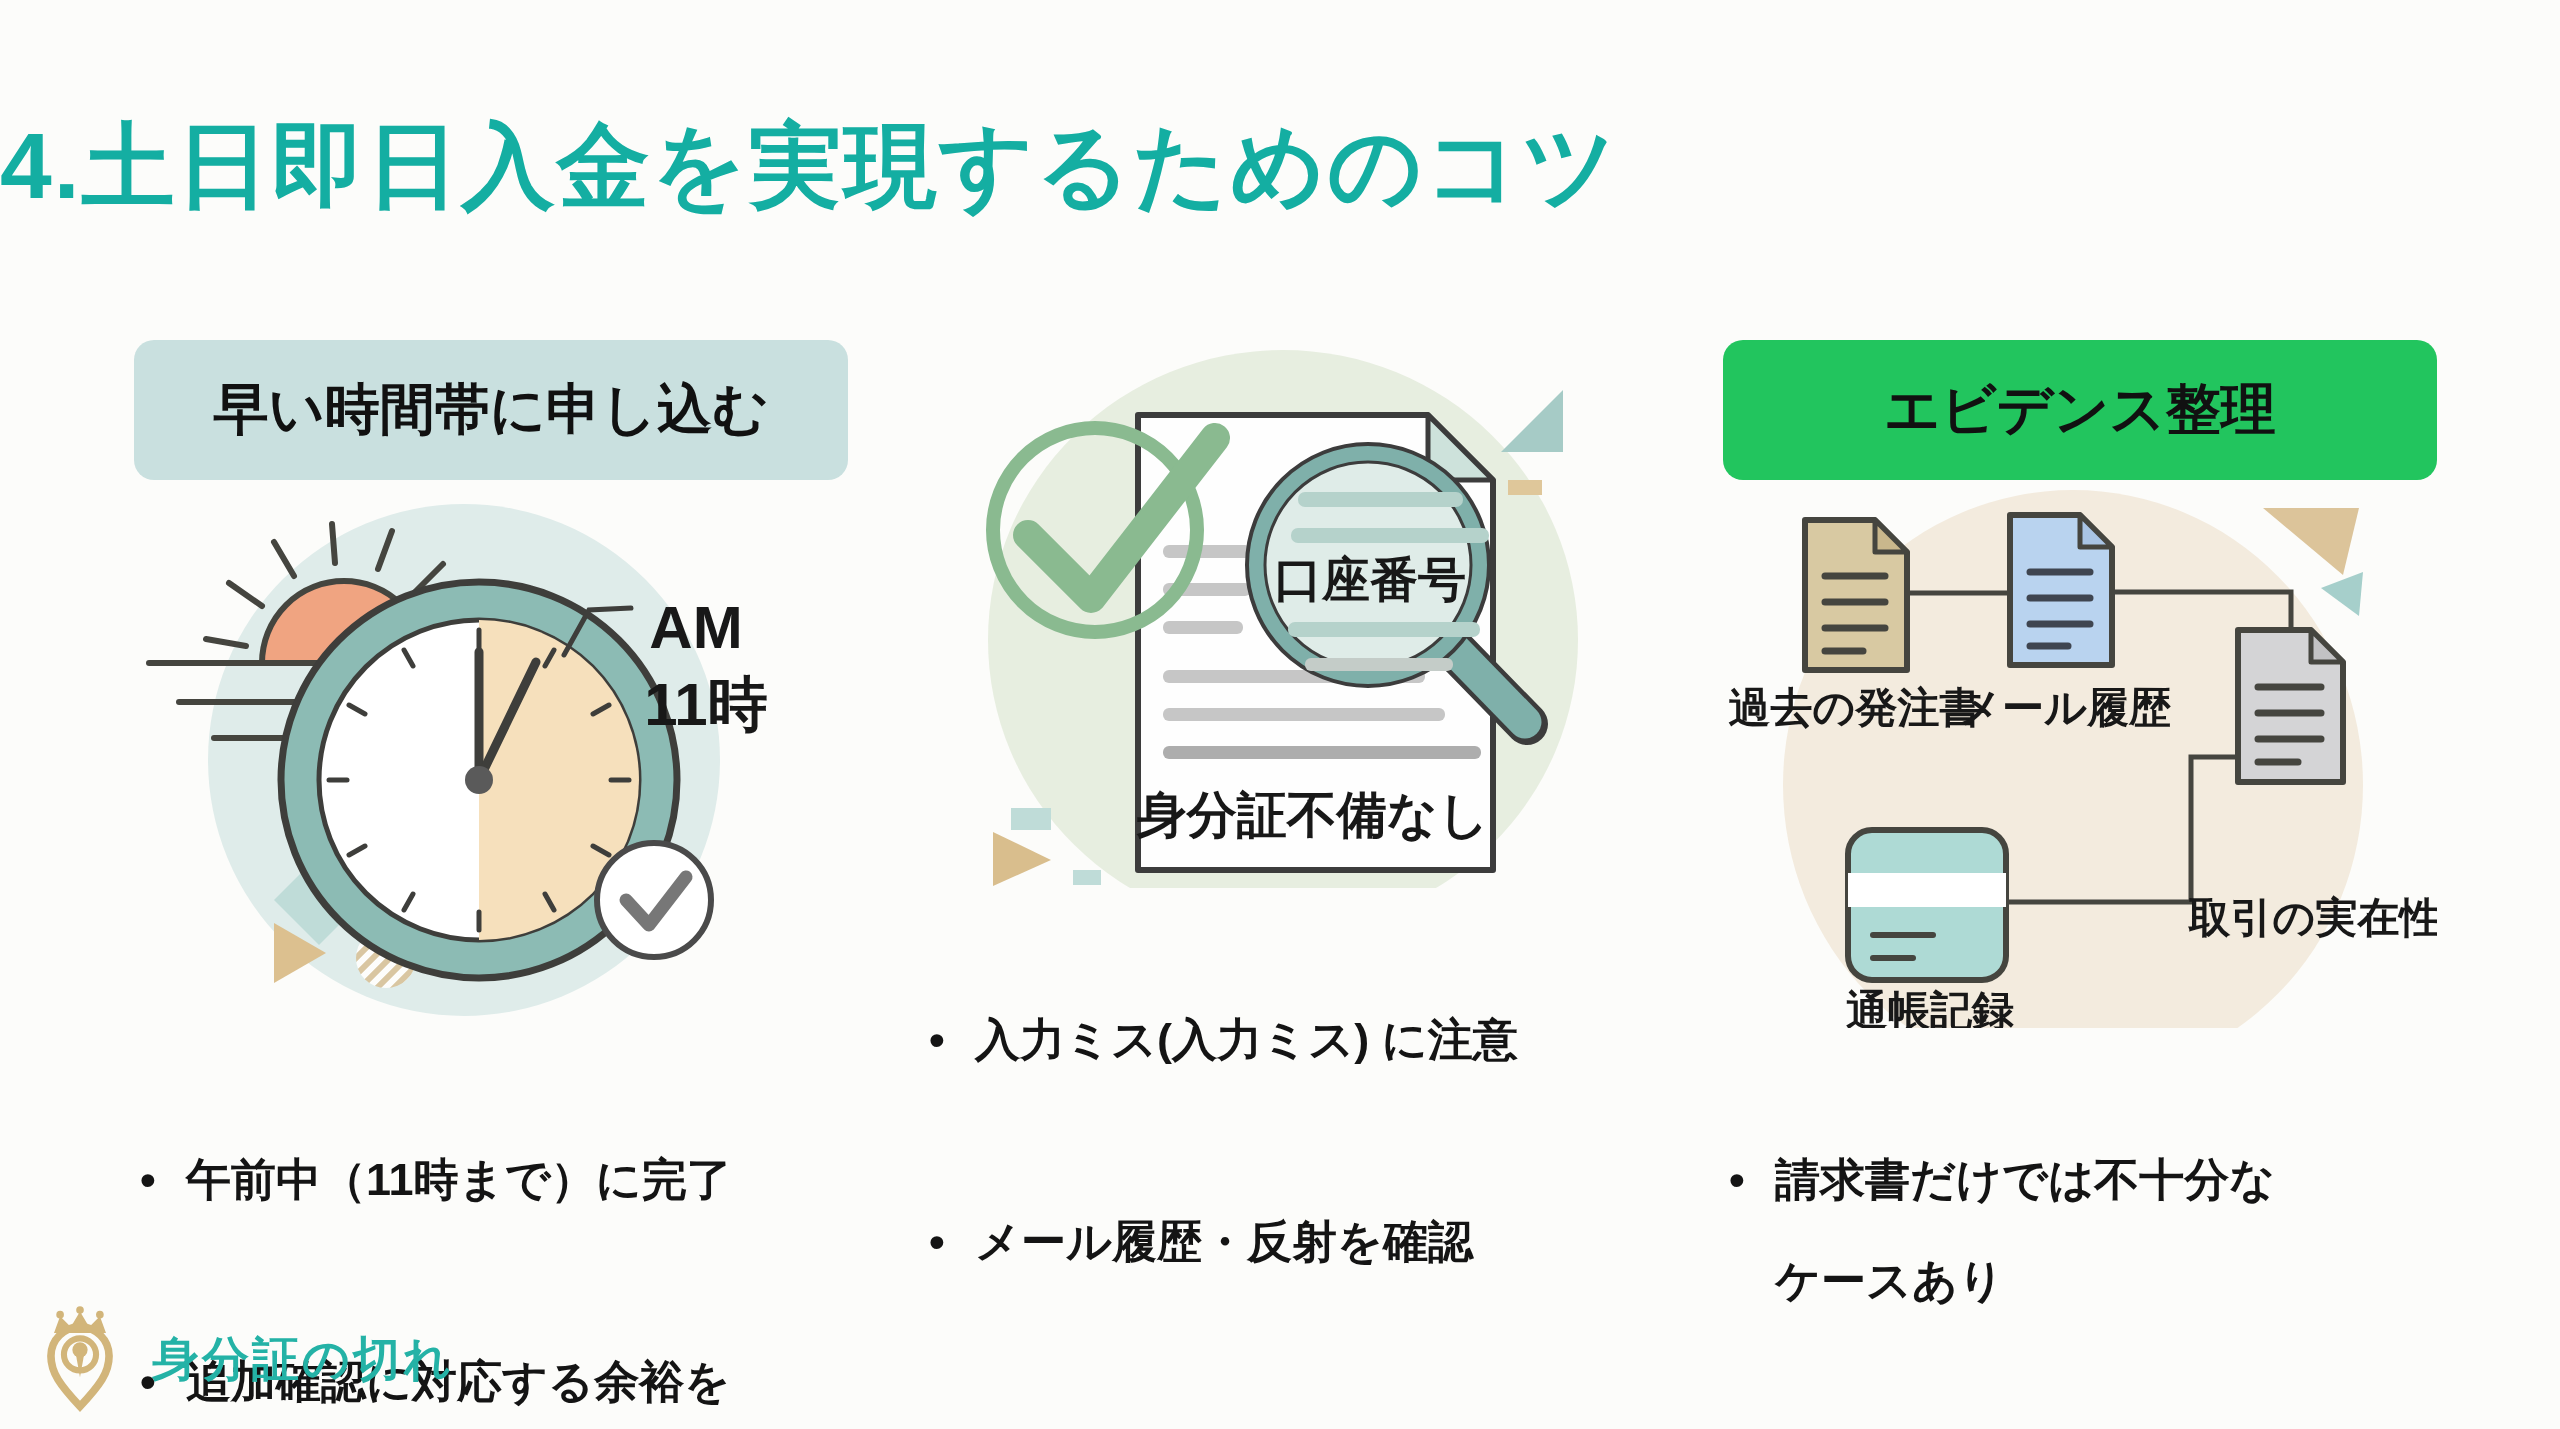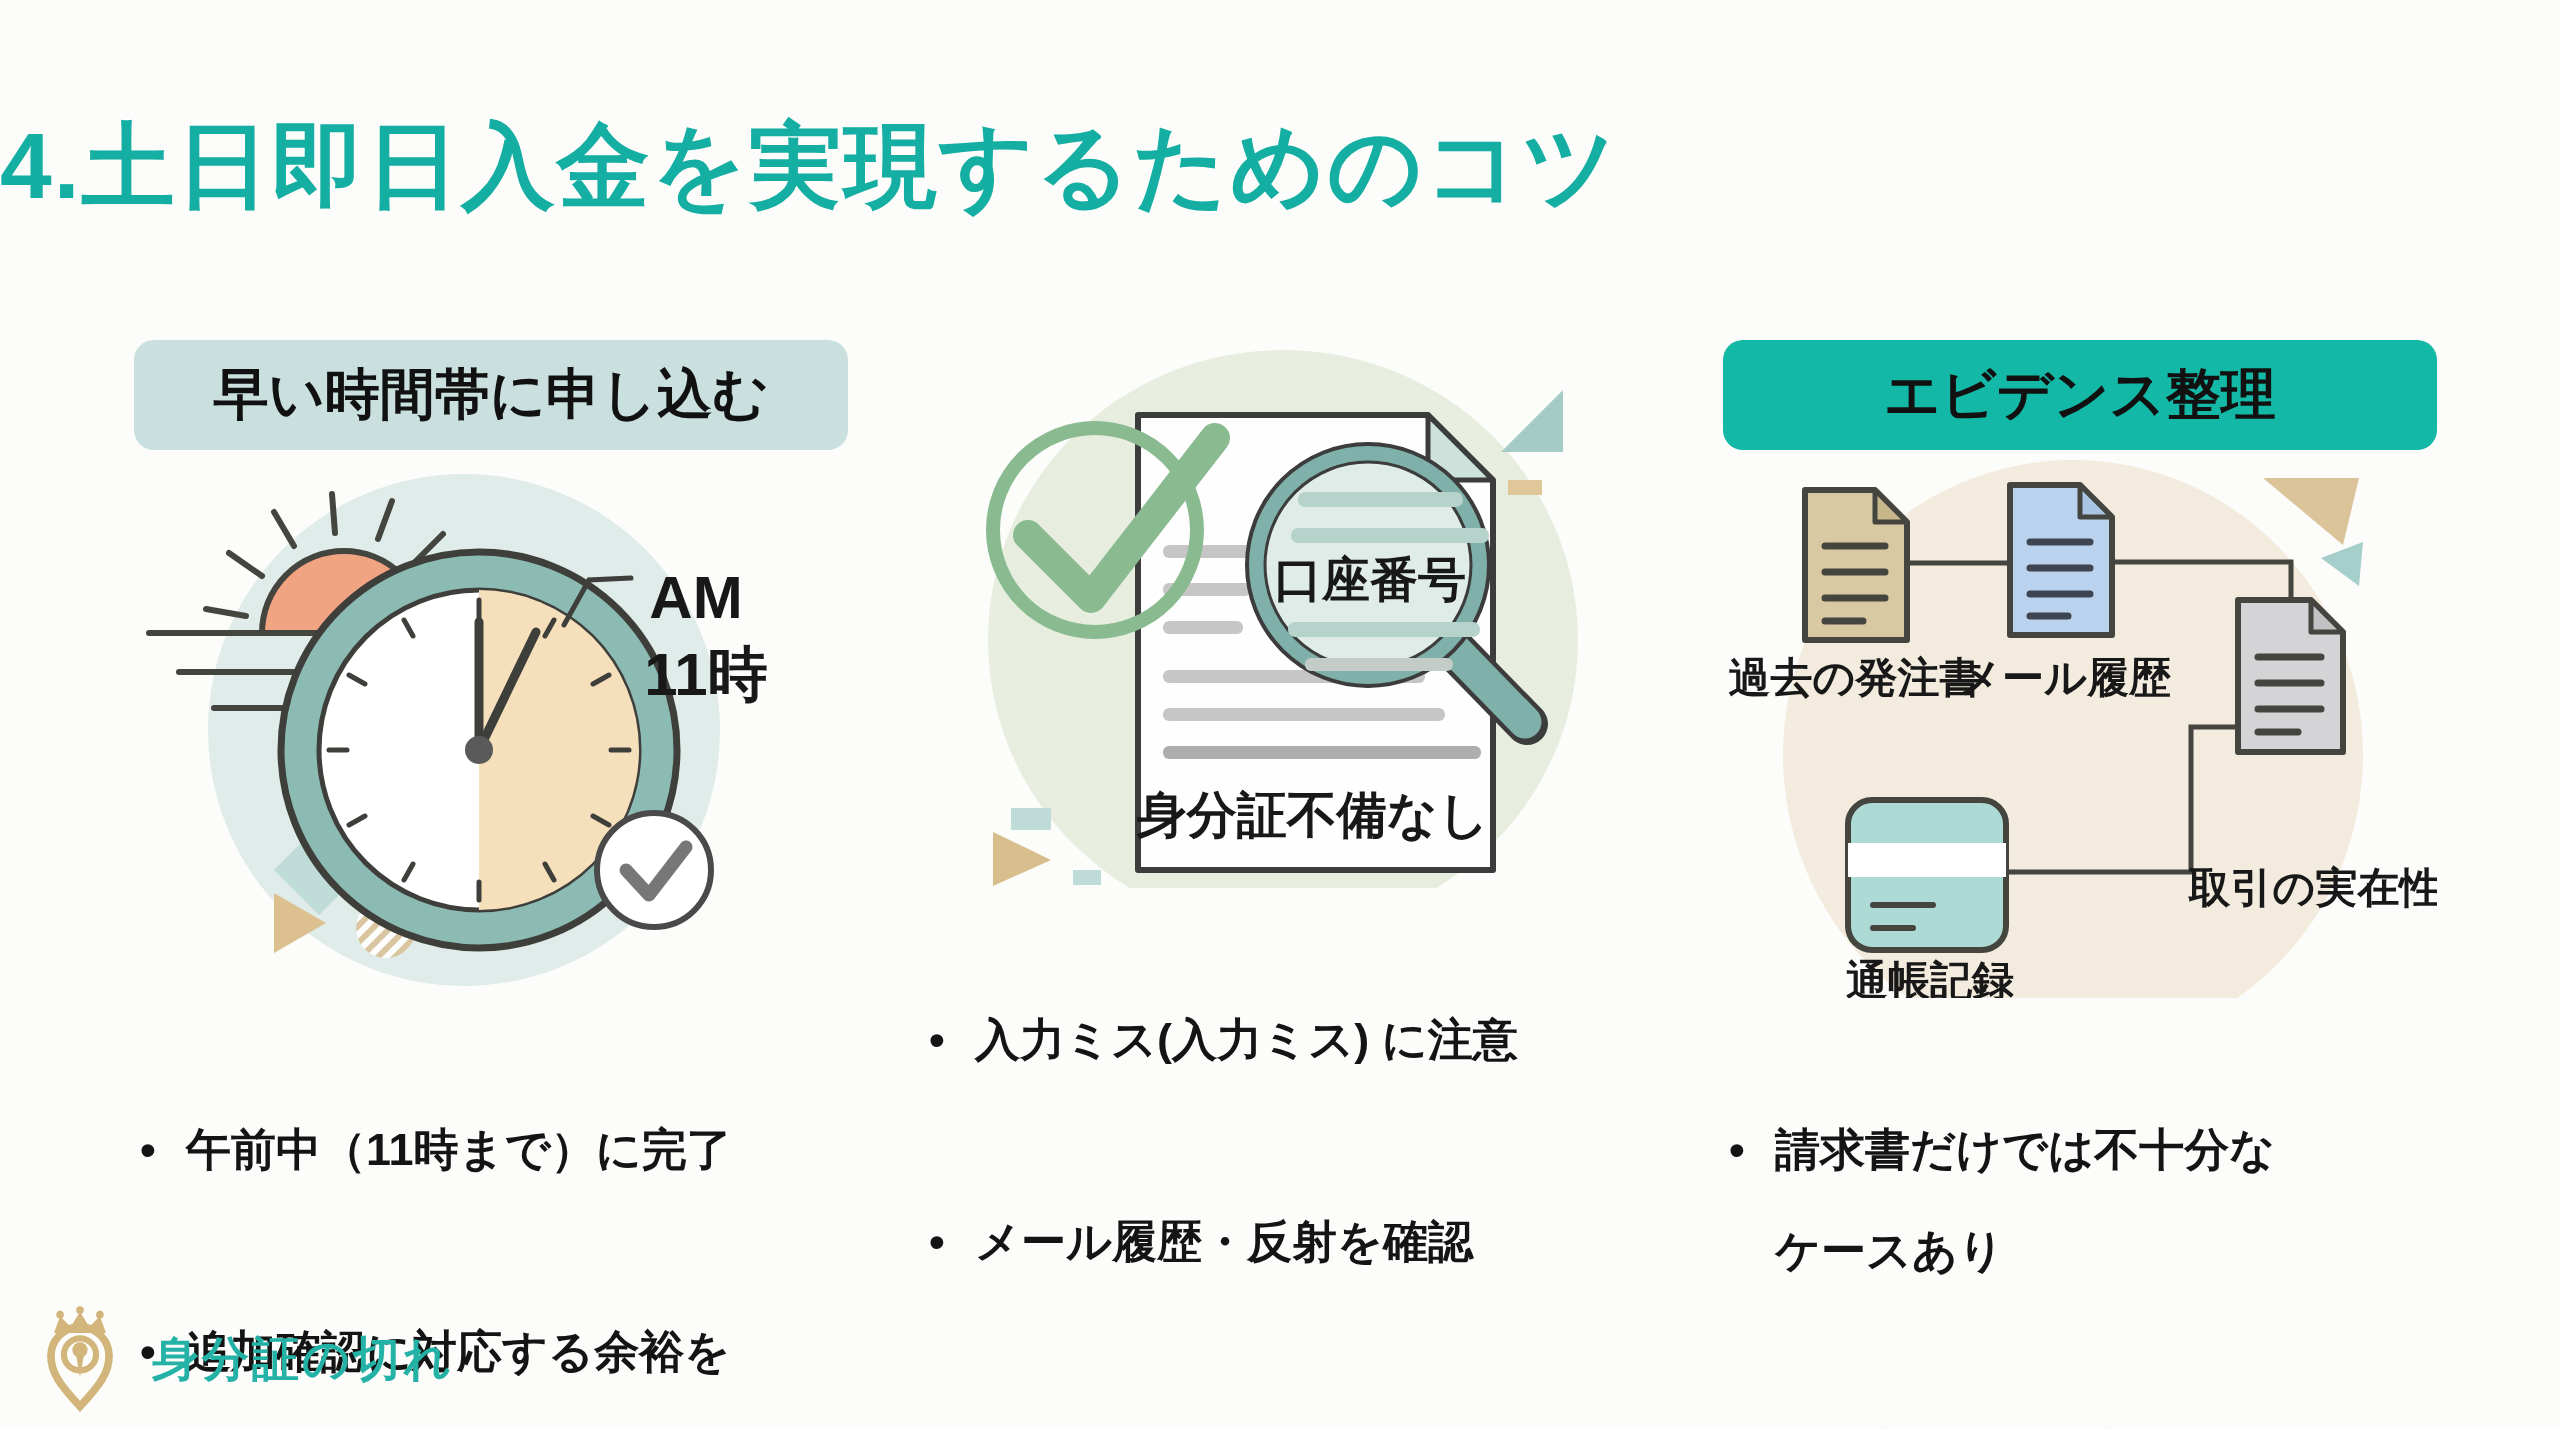--- a/index.html
+++ b/index.html
@@ -10,27 +10,27 @@
     color:#141414;
   }
   .title{
     position:absolute;top:104px;left:0;width:100%;
     font-size:93px;font-weight:900;letter-spacing:2px;
     color:#14AEA2;
   }
   .column{position:absolute;top:340px;width:714px;}
   .col1{left:134px}.col2{left:923px}.col3{left:1723px}
   .badge{
-    height:110px;border-radius:20px;
+    height:140px;border-radius:20px;
     display:flex;align-items:center;justify-content:center;
     font-size:55px;font-weight:800;color:#111;
   }
   .badge1{background:#C9E0DF}
   .badge2{background:#D4E1CC}
-  .badge3{background:#14b8a6}
+  .badge3{background:#22c55e}
   .illustration{height:548px;}
   .illustration svg{display:block}
   ul.bullets{
     margin:0;padding:0;list-style:none;
     font-size:45px;font-weight:700;line-height:101px;
     white-space:pre-line;
   }
   ul.bullets li{position:relative;padding-left:52px;}
   ul.bullets li::before{
     content:"\2022";

